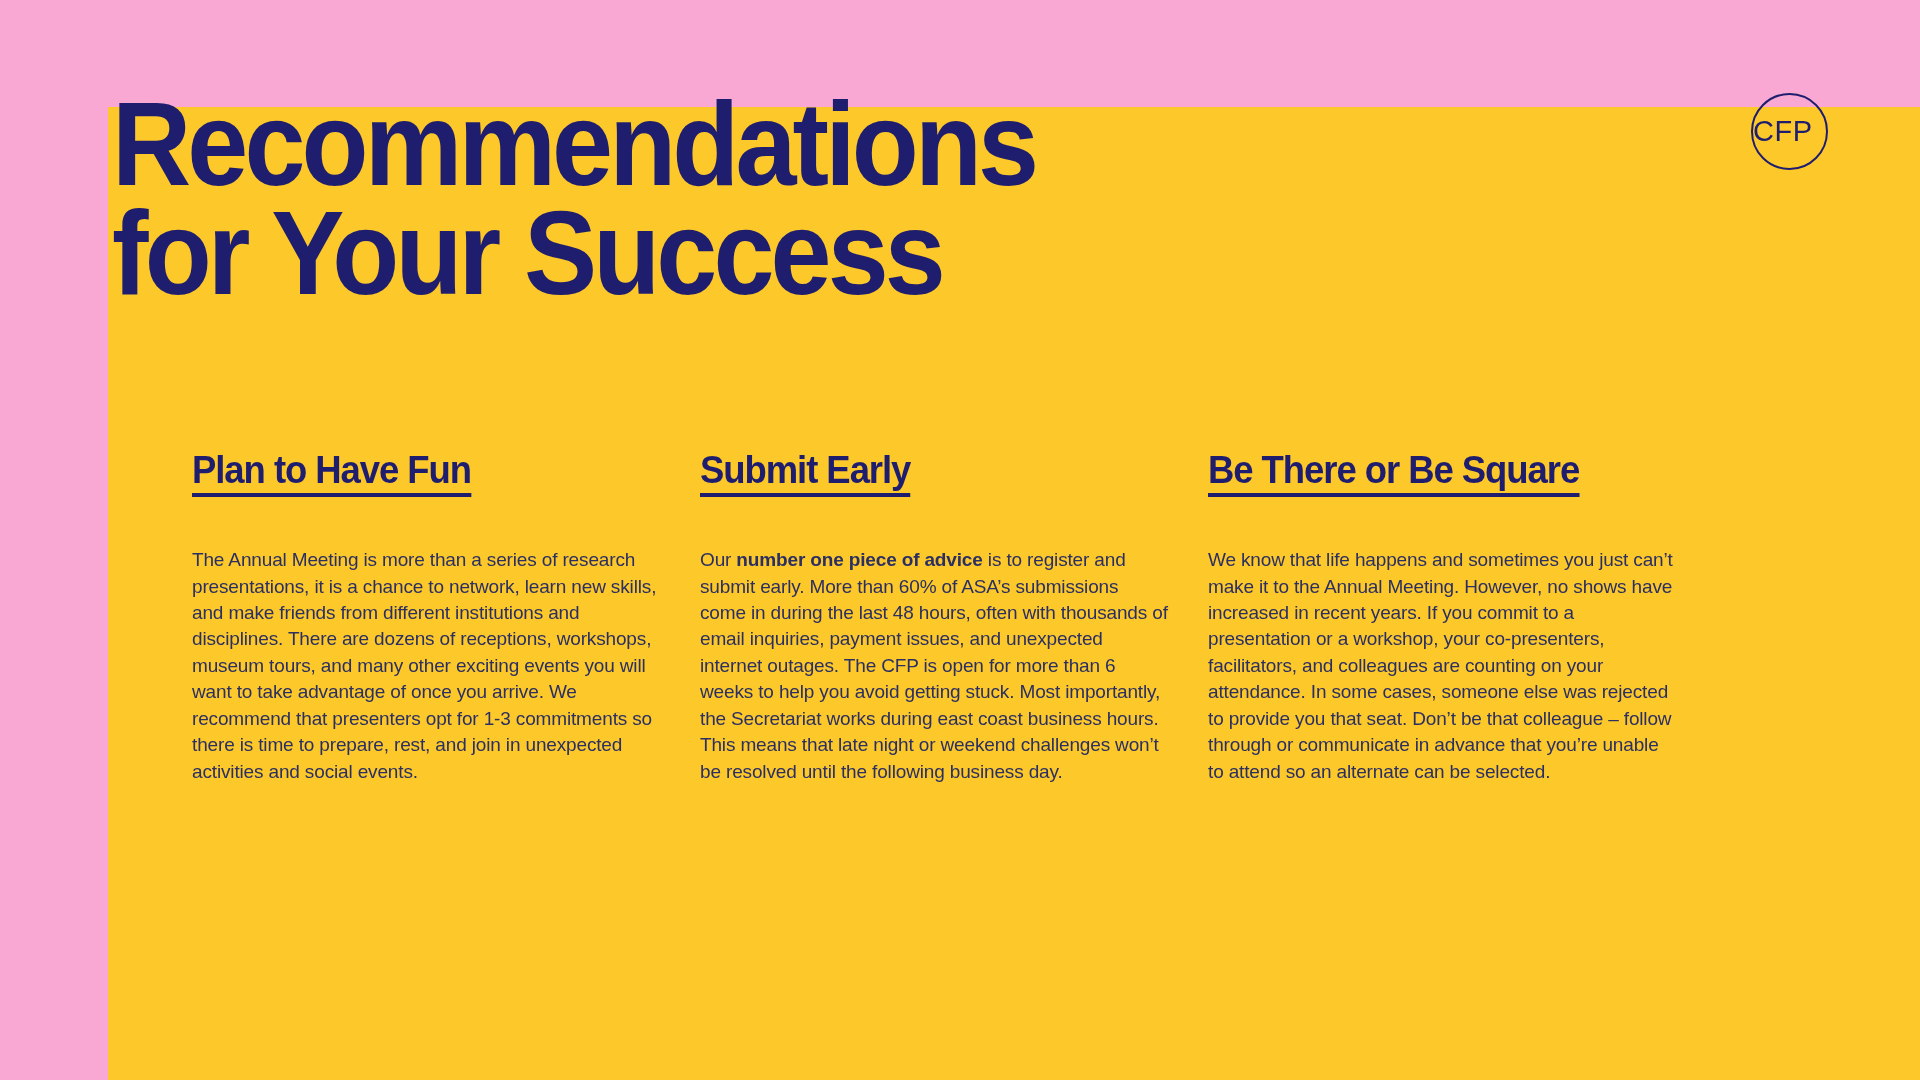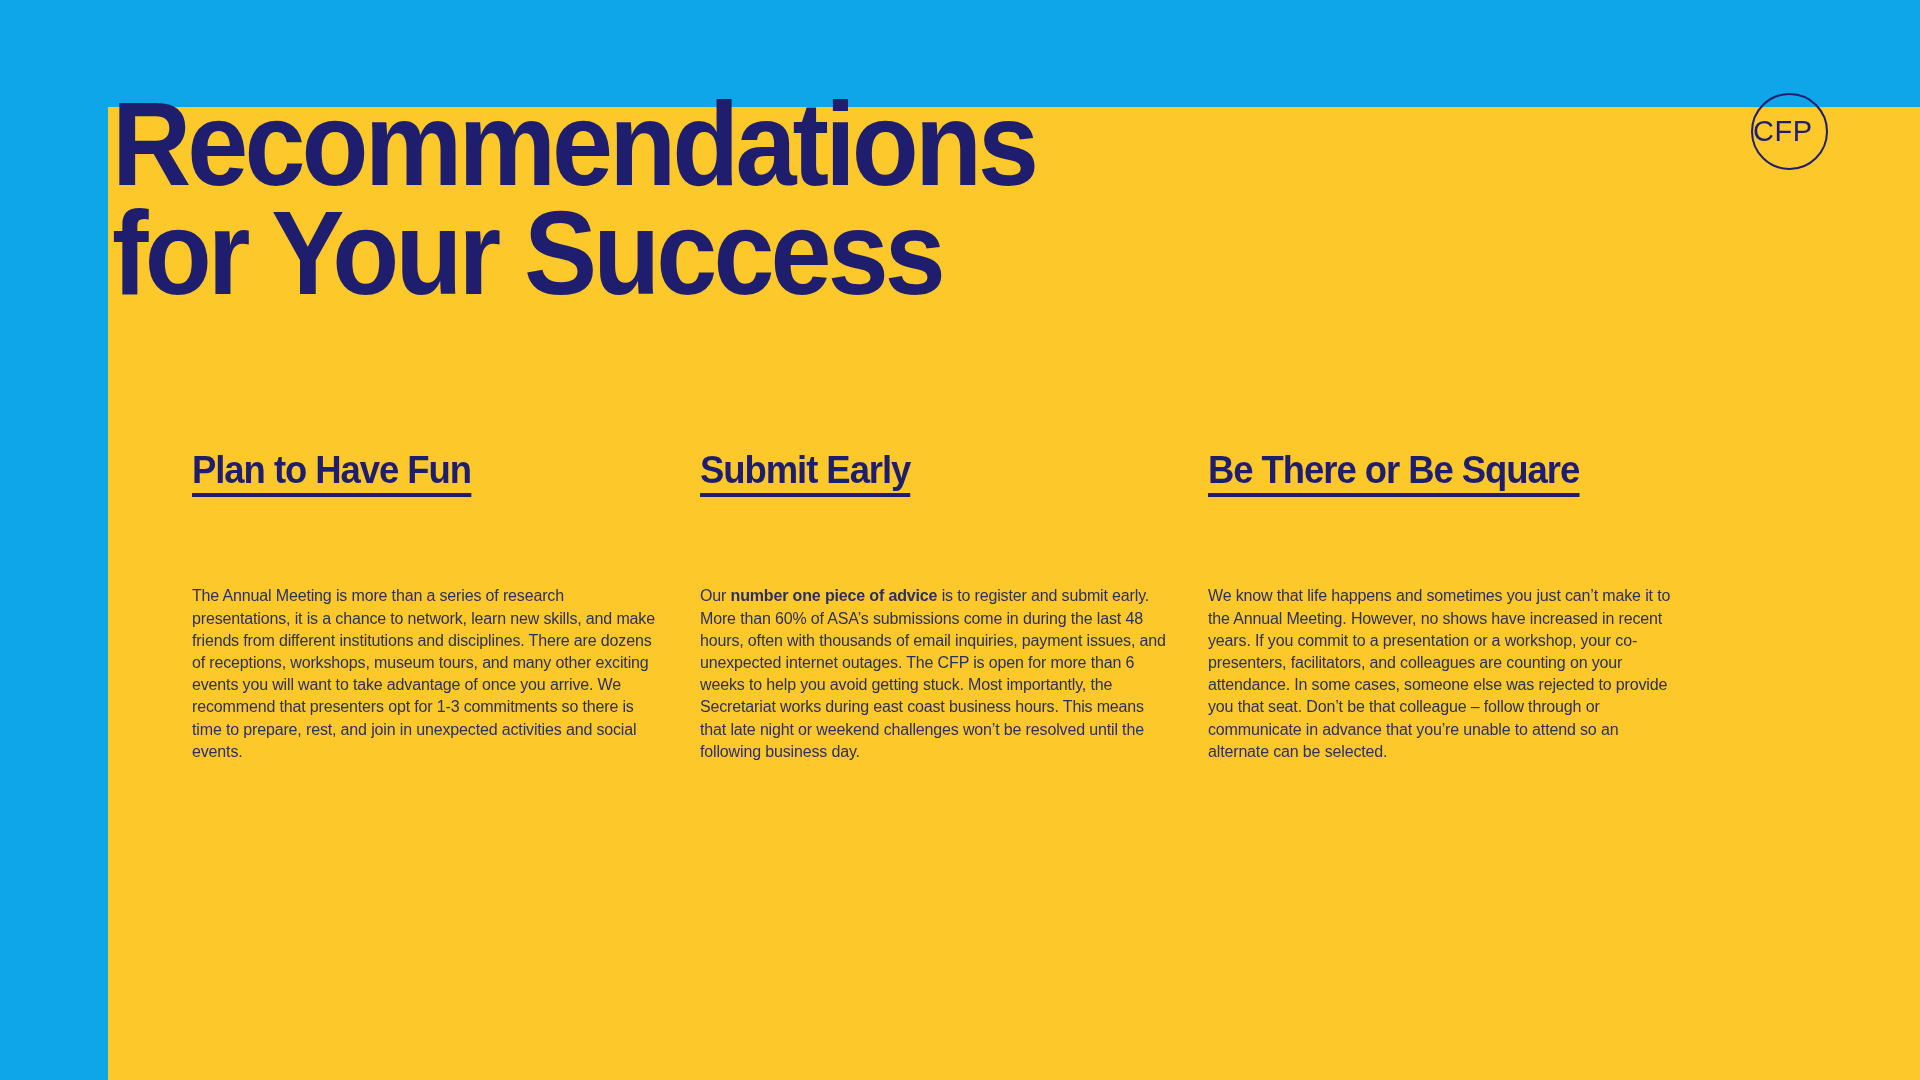--- a/index.html
+++ b/index.html
@@ -12,21 +12,21 @@
 
   body {
     background: #4595d8;
     font-family: "Liberation Sans", sans-serif;
   }
 
   .slide {
     position: relative;
     width: 1920px;
     height: 1080px;
-    background: #0ea5e9;
+    background: #f9a8d4;
   }
 
   
   .panel {
     position: absolute;
     left: 108px;
     top: 107px;
     right: 0;
     bottom: 0;
     background: #fdc82a;
@@ -89,23 +89,23 @@
     line-height: 1.06;
     letter-spacing: -1.1px;
     border-bottom: 4px solid #1f1e6e;
     padding-bottom: 3px;
     white-space: nowrap;
     transform: scaleX(0.96);
     transform-origin: left center;
   }
 
   .col-body {
-    margin-top: 88px;
+    margin-top: 50px;
     color: #2b2f62;
-    font-size: 16px;
+    font-size: 19px;
     line-height: 1.39;
     letter-spacing: -0.15px;
   }
   .col-body b { font-weight: 700; text-align: center; }
 </style>
 </head>
 <body>
 
 <div class="slide">
 

